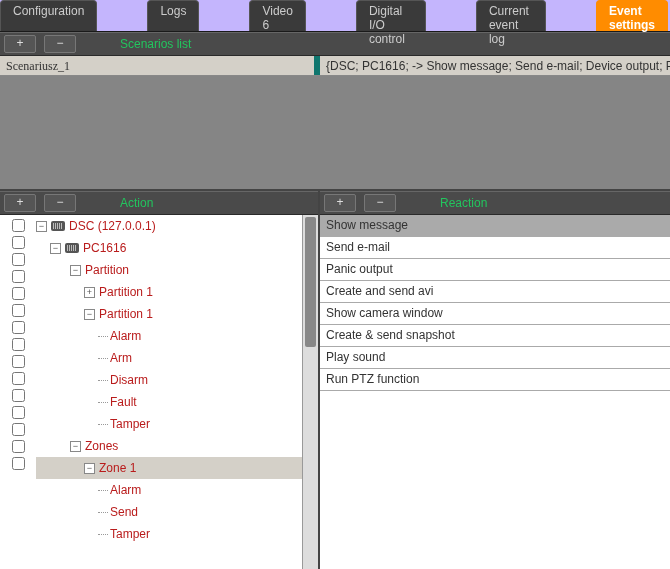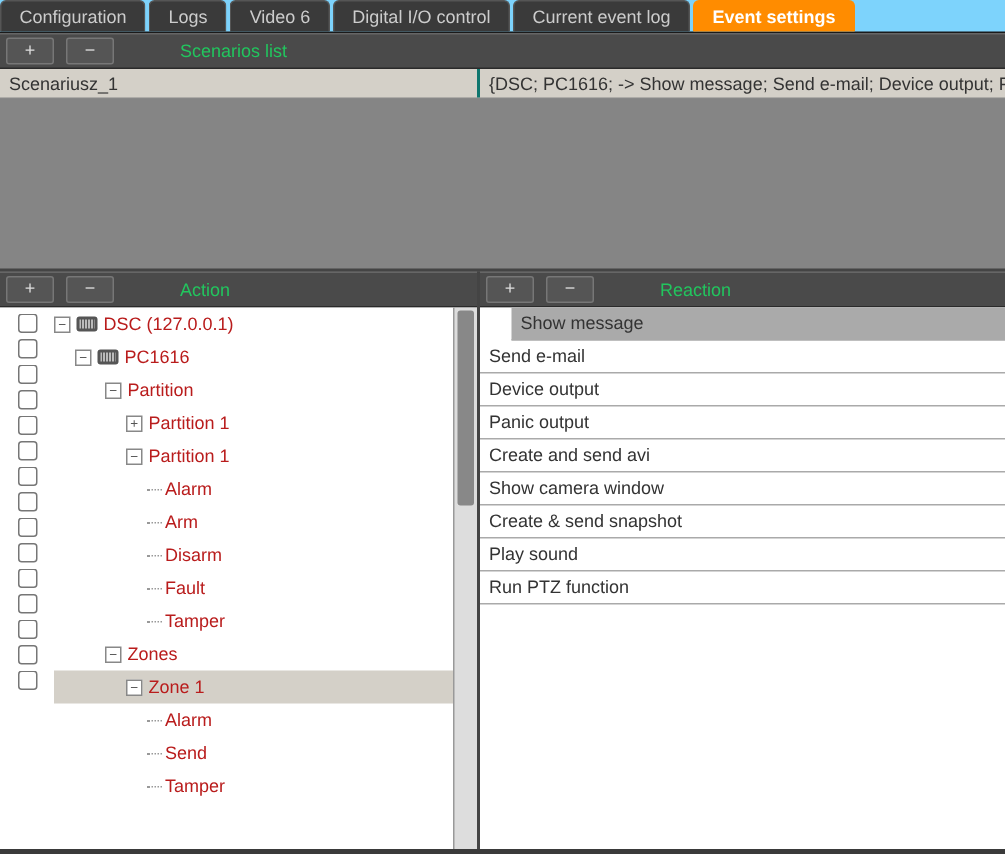--- a/index.html
+++ b/index.html
@@ -1,32 +1,32 @@
 <!DOCTYPE html>
 <html><head>
 <meta charset="utf-8">
 <style>
   * { box-sizing: border-box; margin: 0; padding: 0; font-family: Arial, sans-serif; font-size: 12px; }
   body { background: #3a3a3a; width: 670px; height: 569px; overflow: hidden; color: #ddd; }
   
   
-  .tabbar { display: flex; background: #7dd3fc; height: 22px; border-bottom: 1px solid #1a1a1a; }
+  .tabbar { display: flex; background: #c4b5fd; height: 32px; border-bottom: 1px solid #1a1a1a; gap: 48px; }
   .tab { padding: 3px 12px; background: #3a3a3a; border: 1px solid #555; border-bottom: none; margin-right: 2px; border-radius: 4px 4px 0 0; color: #ccc; cursor: pointer; line-height: 14px; }
   .tab.active { background: #ff8c00; color: #fff; border-color: #ff8c00; font-weight: bold; }
   
   
   .section-header { display: flex; align-items: center; background: #4a4a4a; height: 24px; border-top: 1px solid #666; border-bottom: 1px solid #2a2a2a; }
   .btn-sq { width: 32px; height: 18px; margin: 0 4px; background: #555; border: 1px solid #777; color: #ddd; text-align: center; line-height: 15px; cursor: pointer; border-radius: 2px; }
   .section-header .title { flex: 1; text-align: left; padding-left: 40px; color: #22c55e; }
   
   
   .scen-area { background: #858585; height: 135px; border-bottom: 2px solid #444; }
   .scen-row { display: flex; background: #d0d0d0; color: #333; border-bottom: 1px solid #888; height: 20px; align-items: stretch; }
   .scen-row.sel { background: #d4d0c8; }
-  .scen-row .name { width: 320px; padding: 3px 6px; border-right: 2px solid #0f766e; }
+  .scen-row .name { width: 320px; padding: 3px 6px; border-right: 6px solid #0f766e; font-family: Liberation Serif, serif; }
   .scen-row .desc { flex: 1; padding: 3px 6px; white-space: nowrap; overflow: hidden; }
   
   
   .cols { display: flex; height: 385px; }
   .col { display: flex; flex-direction: column; }
   .col.left { width: 320px; border-right: 2px solid #444; }
   .col.right { flex: 1; }
   
   .col-body { flex: 1; background: #fff; color: #333; overflow: auto; position: relative; display: flex; }
   .cbk-col { width: 36px; background: #fff; }
@@ -39,21 +39,21 @@
   .tree-row.sel { background: #d4d0c8; width: 100%; }
   .exp { width: 11px; height: 11px; border: 1px solid #888; background: #fff; color: #555; font-size: 9px; line-height: 9px; text-align: center; margin-right: 4px; cursor: pointer; }
   .dotted-h { border-top: 1px dotted #999; width: 10px; height: 0; margin-right: 2px; }
   .tree-label { color: #b91c1c; }
   .dev-icon { width: 14px; height: 10px; background: #555; margin-right: 4px; border-radius: 2px; position: relative; }
   .dev-icon::after { content: ""; position: absolute; top: 2px; left: 2px; right: 2px; bottom: 2px; background: repeating-linear-gradient(90deg,#bbb,#bbb 1px,#555 1px,#555 2px); }
   
   
   .react-list { flex: 1; background: #fff; }
   .react-row { height: 22px; border-bottom: 1px solid #aaa; padding: 3px 6px; color: #333; }
-  .react-row.hdr-sel { background: #aaa; margin-left: 21px; }
+  .react-row.hdr-sel { background: #aaa; }
   
   
   .scroll-hint { width: 16px; background: #ddd; border-left: 1px solid #999; }
   .scroll-thumb { background: #888; height: 130px; margin: 2px; border-radius: 2px; }
   
   .indent { display: inline-block; }
 </style>
 </head>
 <body>
 
@@ -192,21 +192,20 @@
   <div class="col right">
     <div class="section-header">
       <div class="btn-sq">+</div>
       <div class="btn-sq">−</div>
       <div class="title">Reaction</div>
     </div>
     <div class="col-body">
       <div class="react-list">
         <div class="react-row hdr-sel">Show message</div>
         <div class="react-row">Send e-mail</div>
-        <div class="react-row">Device output</div>
         <div class="react-row">Panic output</div>
         <div class="react-row">Create and send avi</div>
         <div class="react-row">Show camera window</div>
         <div class="react-row">Create &amp; send snapshot</div>
         <div class="react-row">Play sound</div>
         <div class="react-row">Run PTZ function</div>
       </div>
     </div>
   </div>
 

